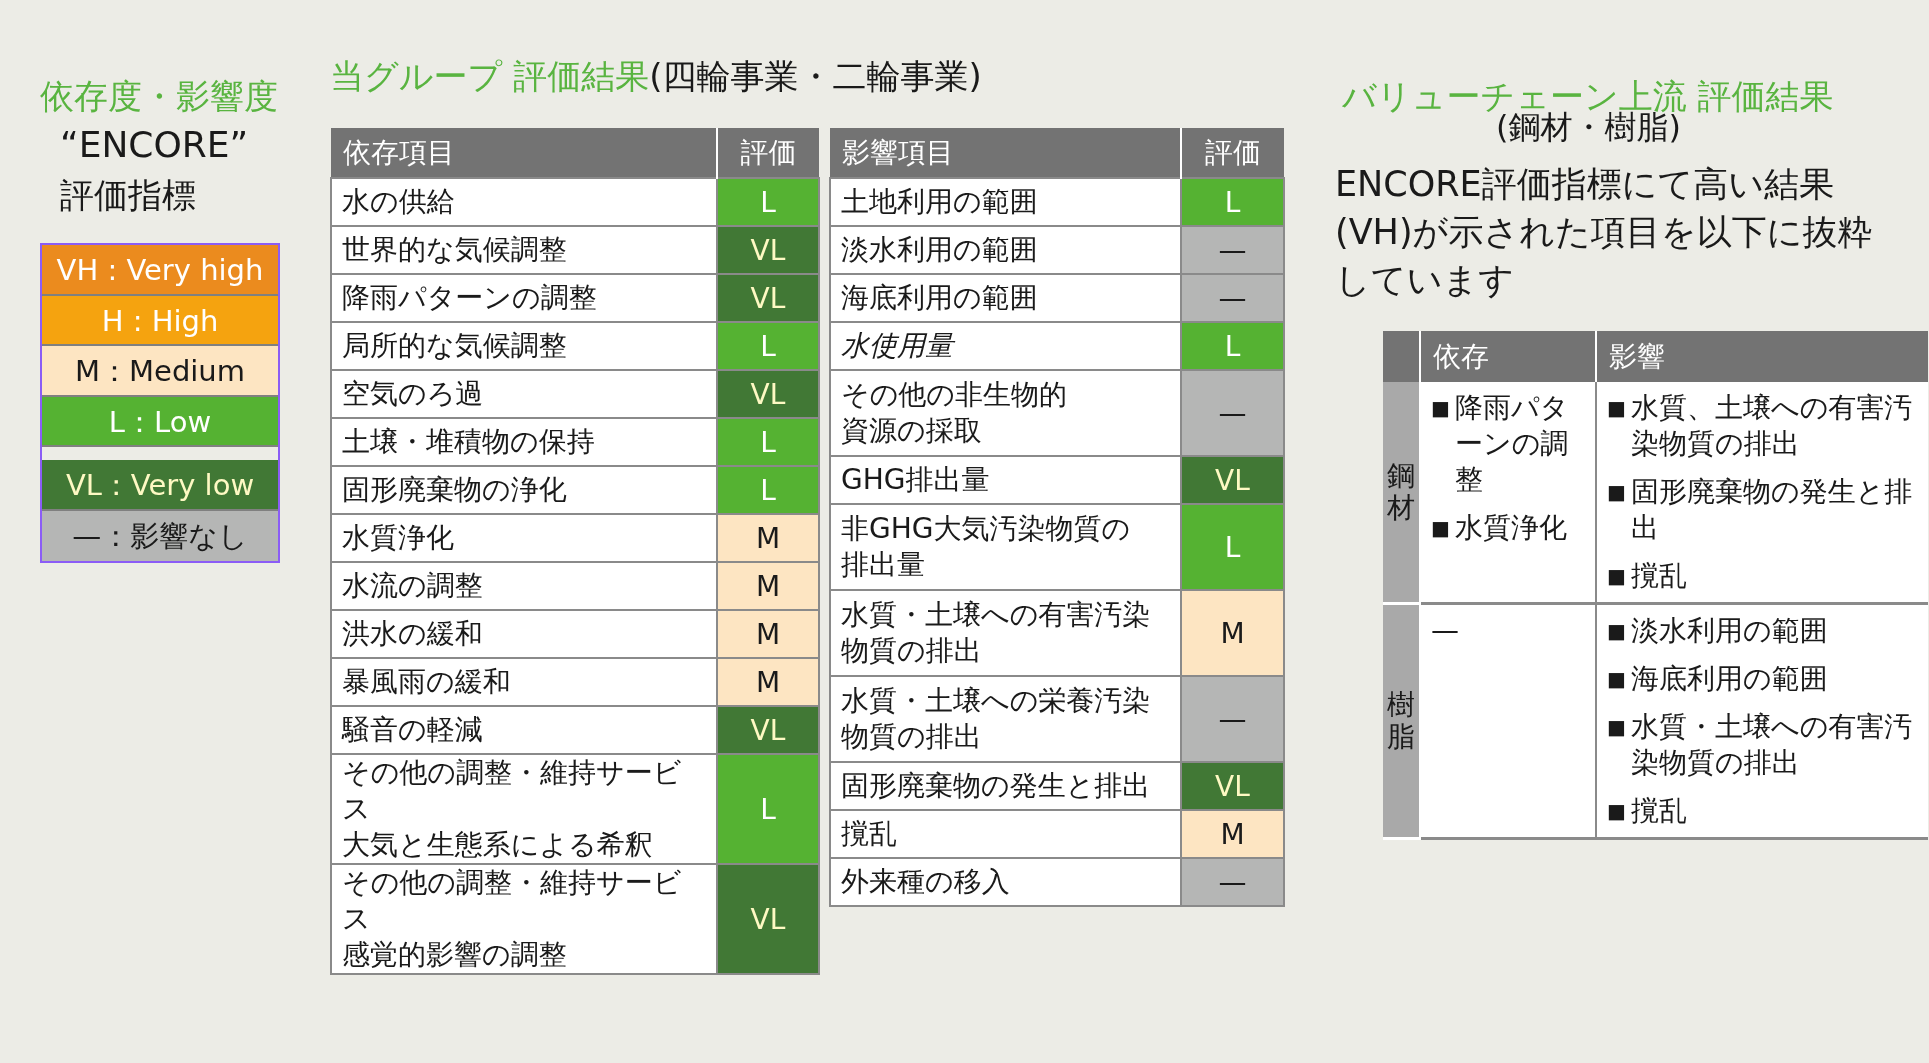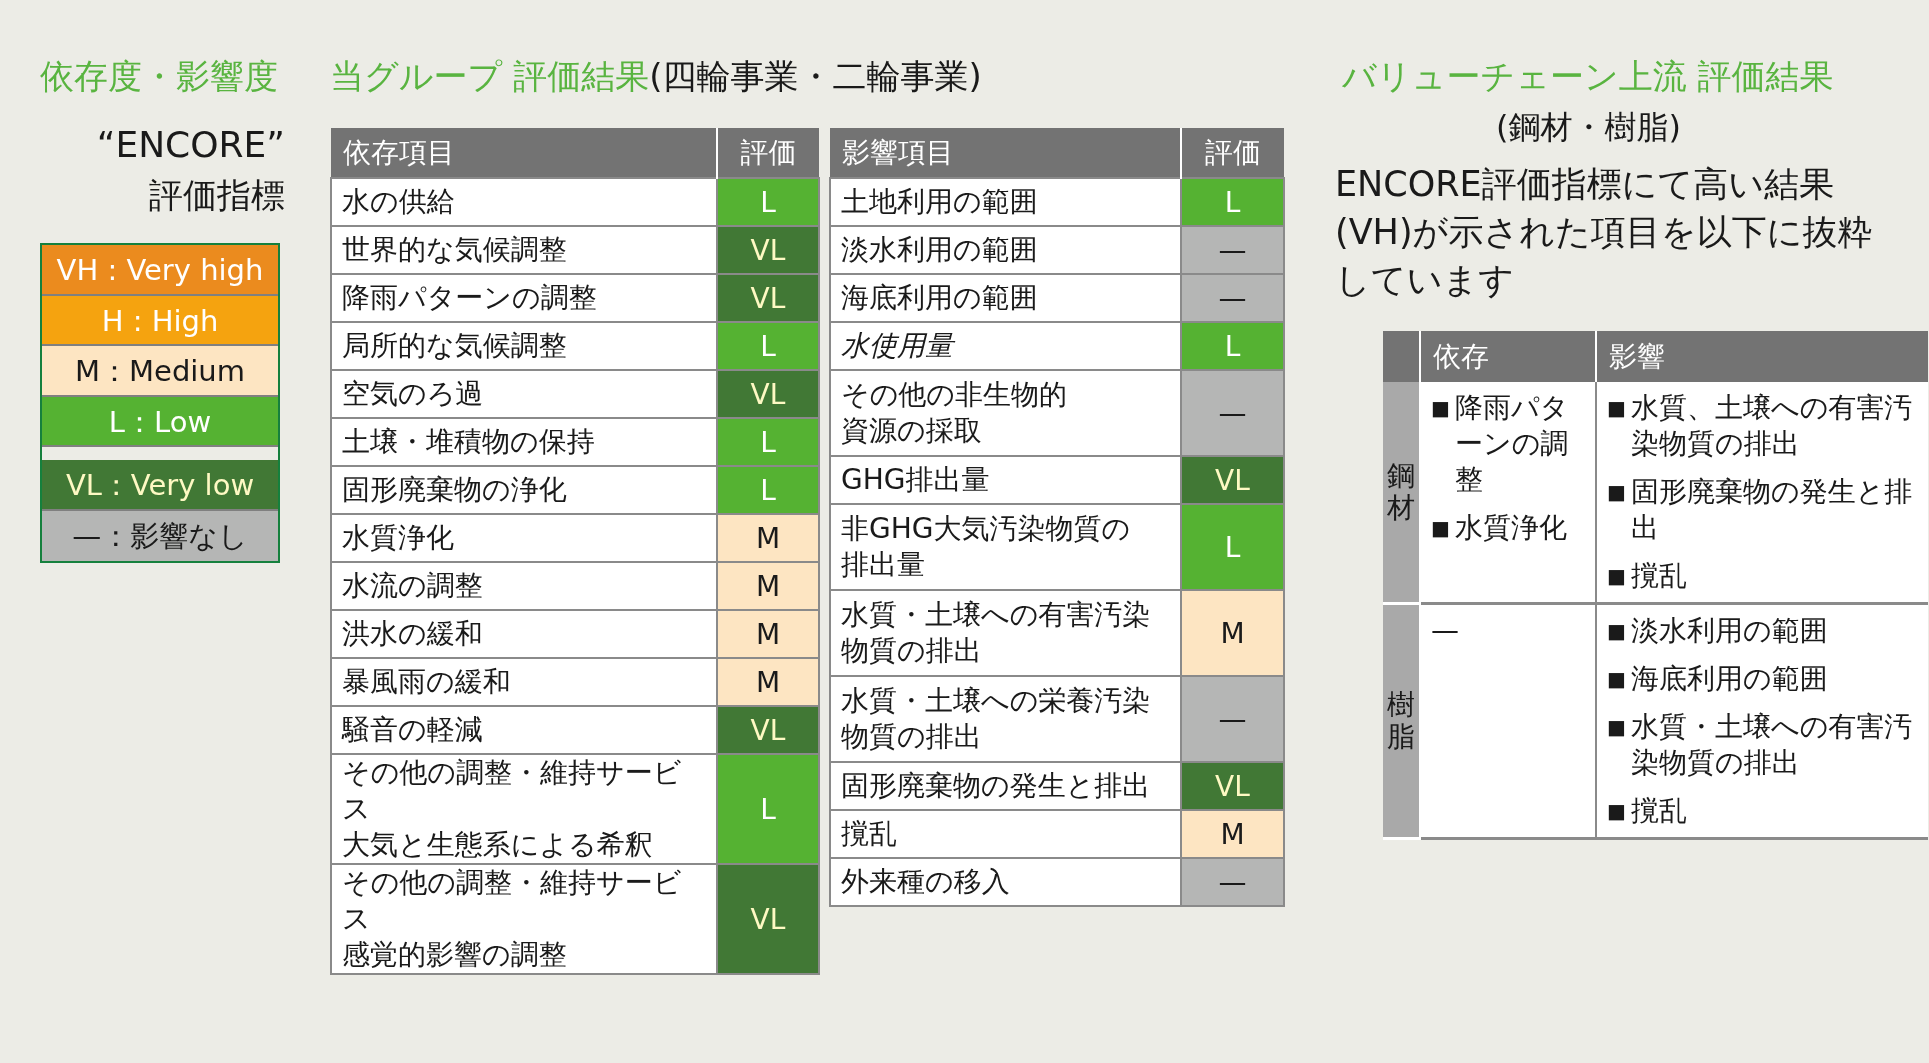--- a/index.html
+++ b/index.html
@@ -1,25 +1,25 @@
 <!DOCTYPE html>
 <html><head>
 <meta charset="utf-8">
 <style>
   html, body { margin:0; padding:0; }
   body {
     width:1929px; height:1063px; background:#ECECE6; position:relative; overflow:hidden;
     font-family:"DejaVu Sans","Liberation Sans",sans-serif; color:#1a1a1a;
   }
   .abs { position:absolute; }
-  .green { color:#59B440; }
+  .green { color:#59B440;margin-top:20px; }
   .title { font-size:34px; white-space:nowrap; letter-spacing:0px; }
   
-  .legend-sub { font-size:36px; line-height:50px; text-align:right; }
-  .legend { left:40px; top:243px; width:240px; border:2px solid #15803d; box-sizing:border-box; }
+  .legend-sub { font-size:36px; line-height:50px; text-align:left; }
+  .legend { left:40px; top:243px; width:240px; border:2px solid #8b5cf6; box-sizing:border-box; }
   .legend .lrow { height:50.5px; line-height:50px; text-align:center; font-size:29px; border-bottom:2px solid #808080; box-sizing:border-box; }
   .legend .lrow:last-child { border-bottom:none; }
   
   table.rt { position:absolute; border-collapse:collapse; table-layout:fixed; }
   table.rt th { background:#737373; color:#fff; font-weight:normal; font-size:28px; height:50px; text-align:left; padding:0 12px; border-right:2px solid #fff; box-sizing:border-box; }
   table.rt th.rc { text-align:center; border-right:none; }
   table.rt td { border:2px solid #8a8a8a; font-size:28px; padding:0 10px; box-sizing:border-box; }
   table.rt td.name { background:#fff; line-height:36px; }
   table.rt td.rate { text-align:center; font-size:28px; }
   tr.s td { height:48px; }

